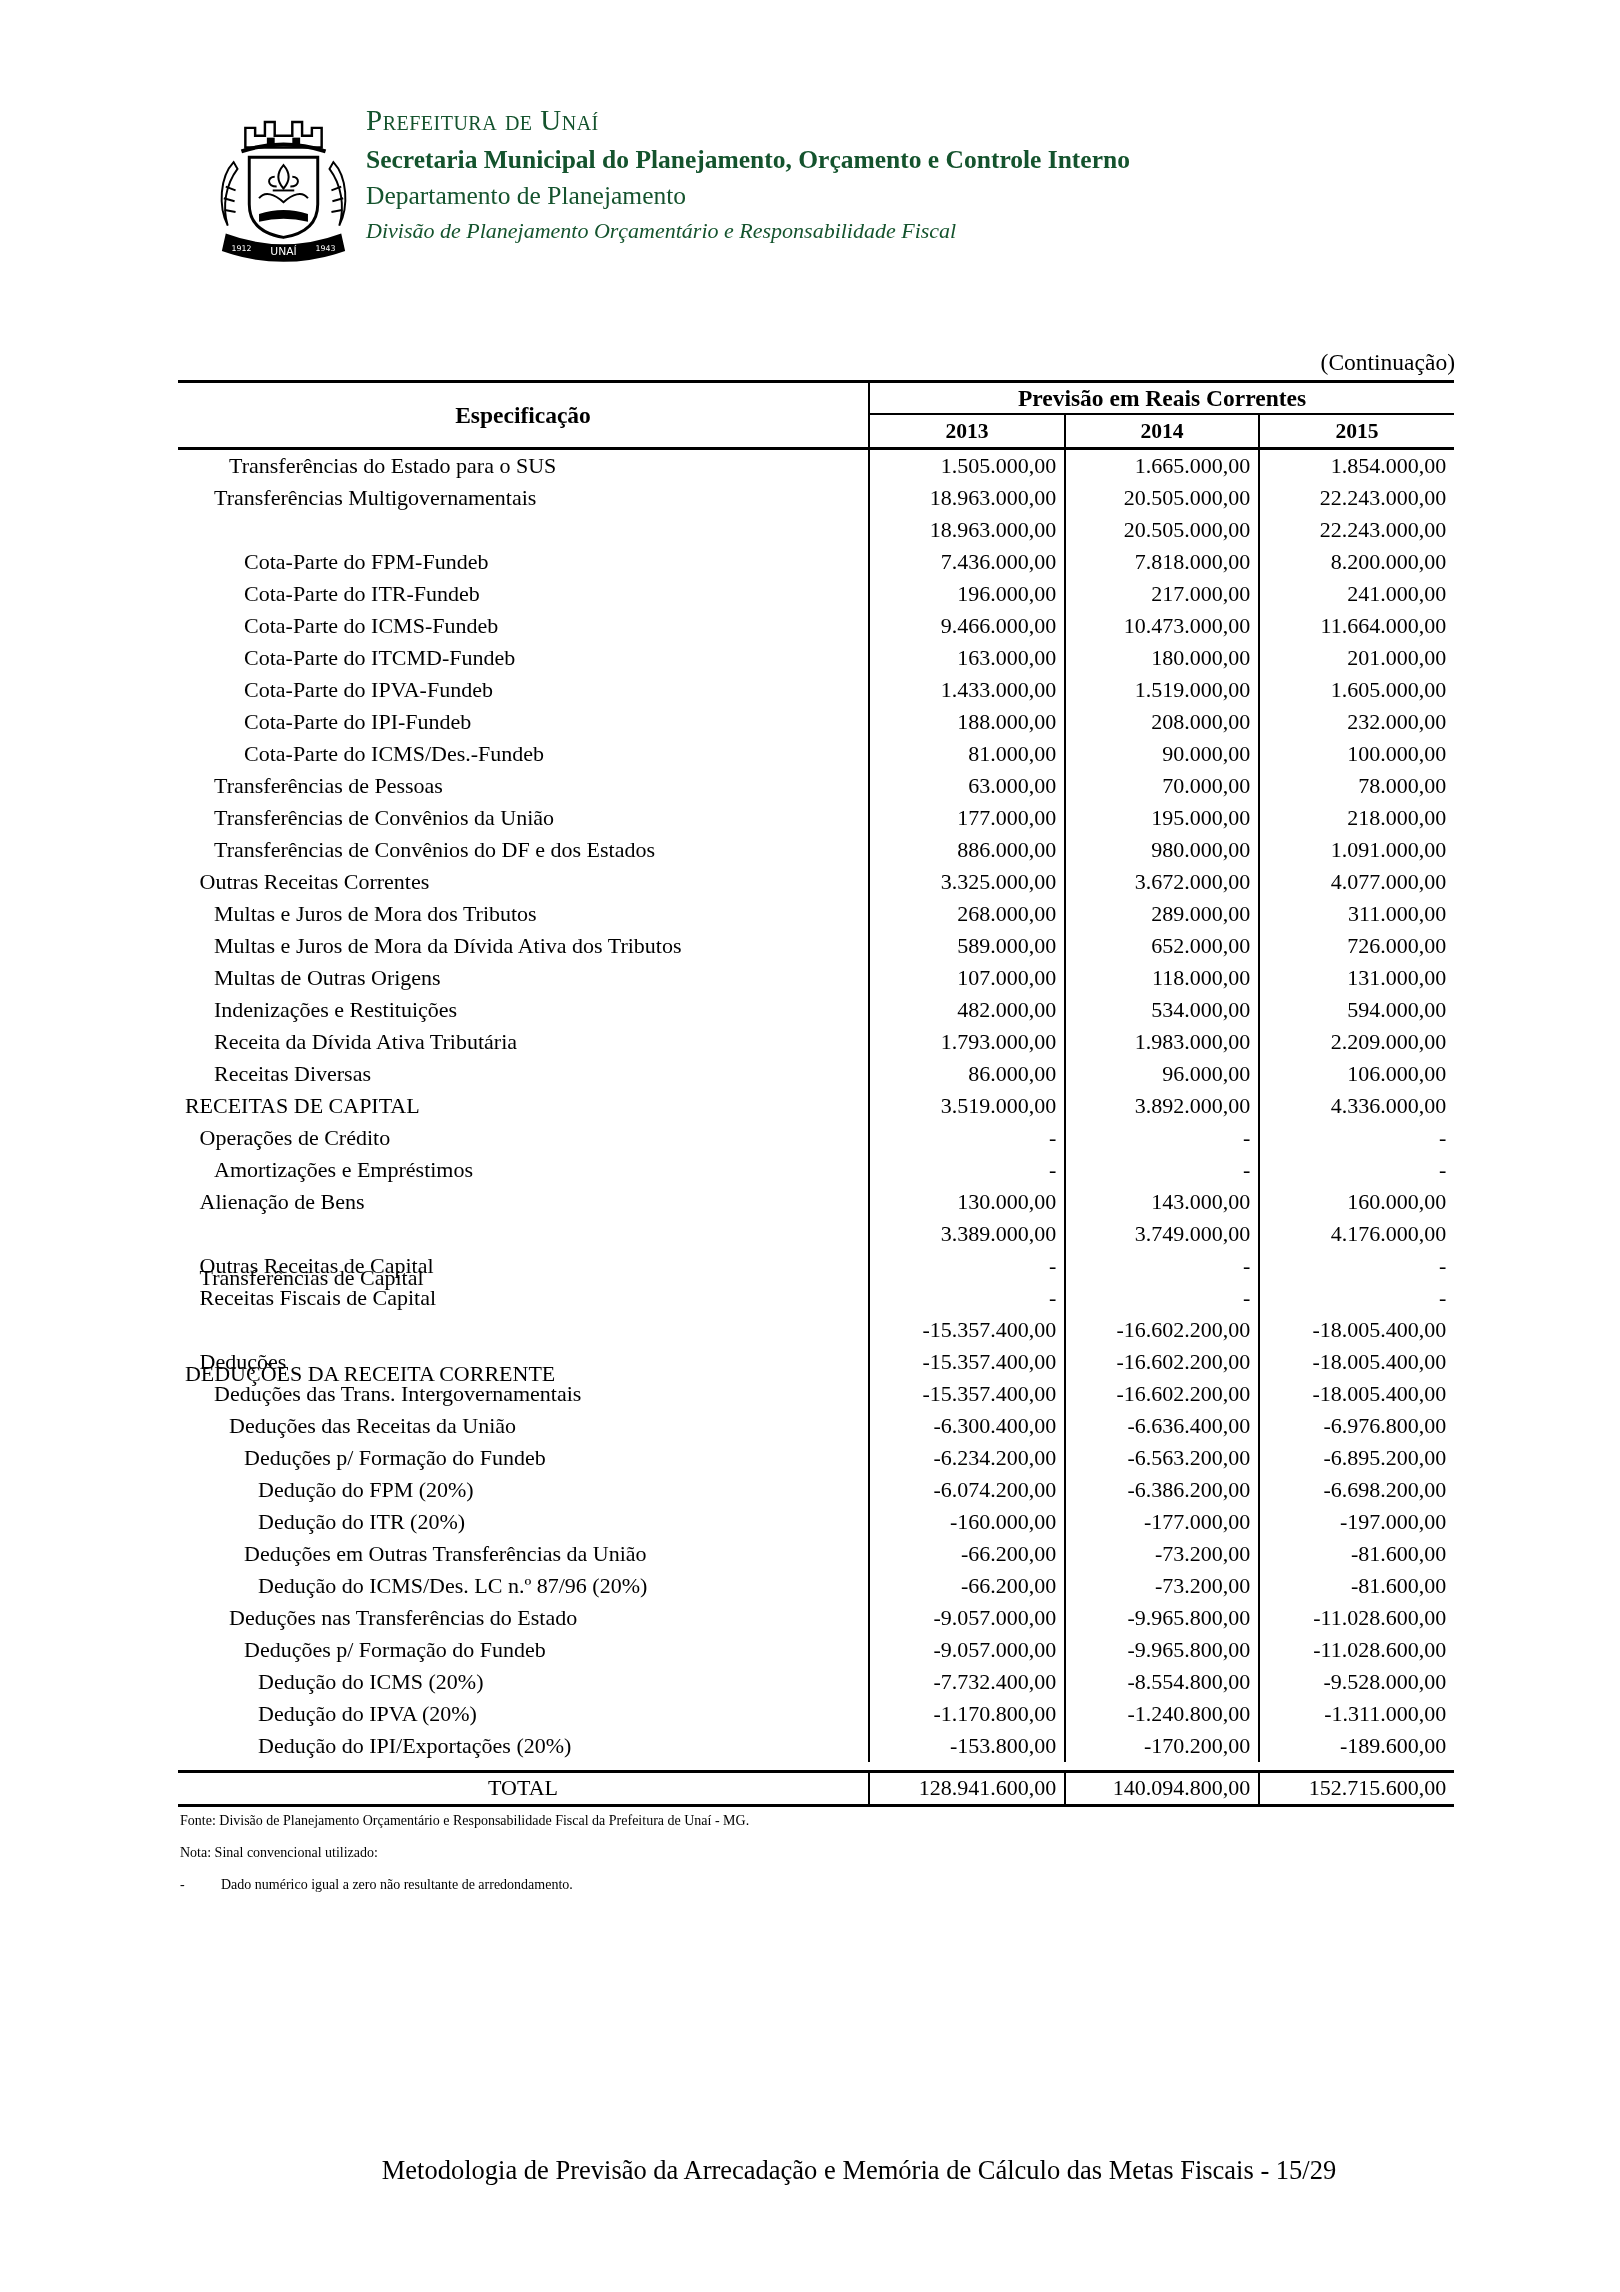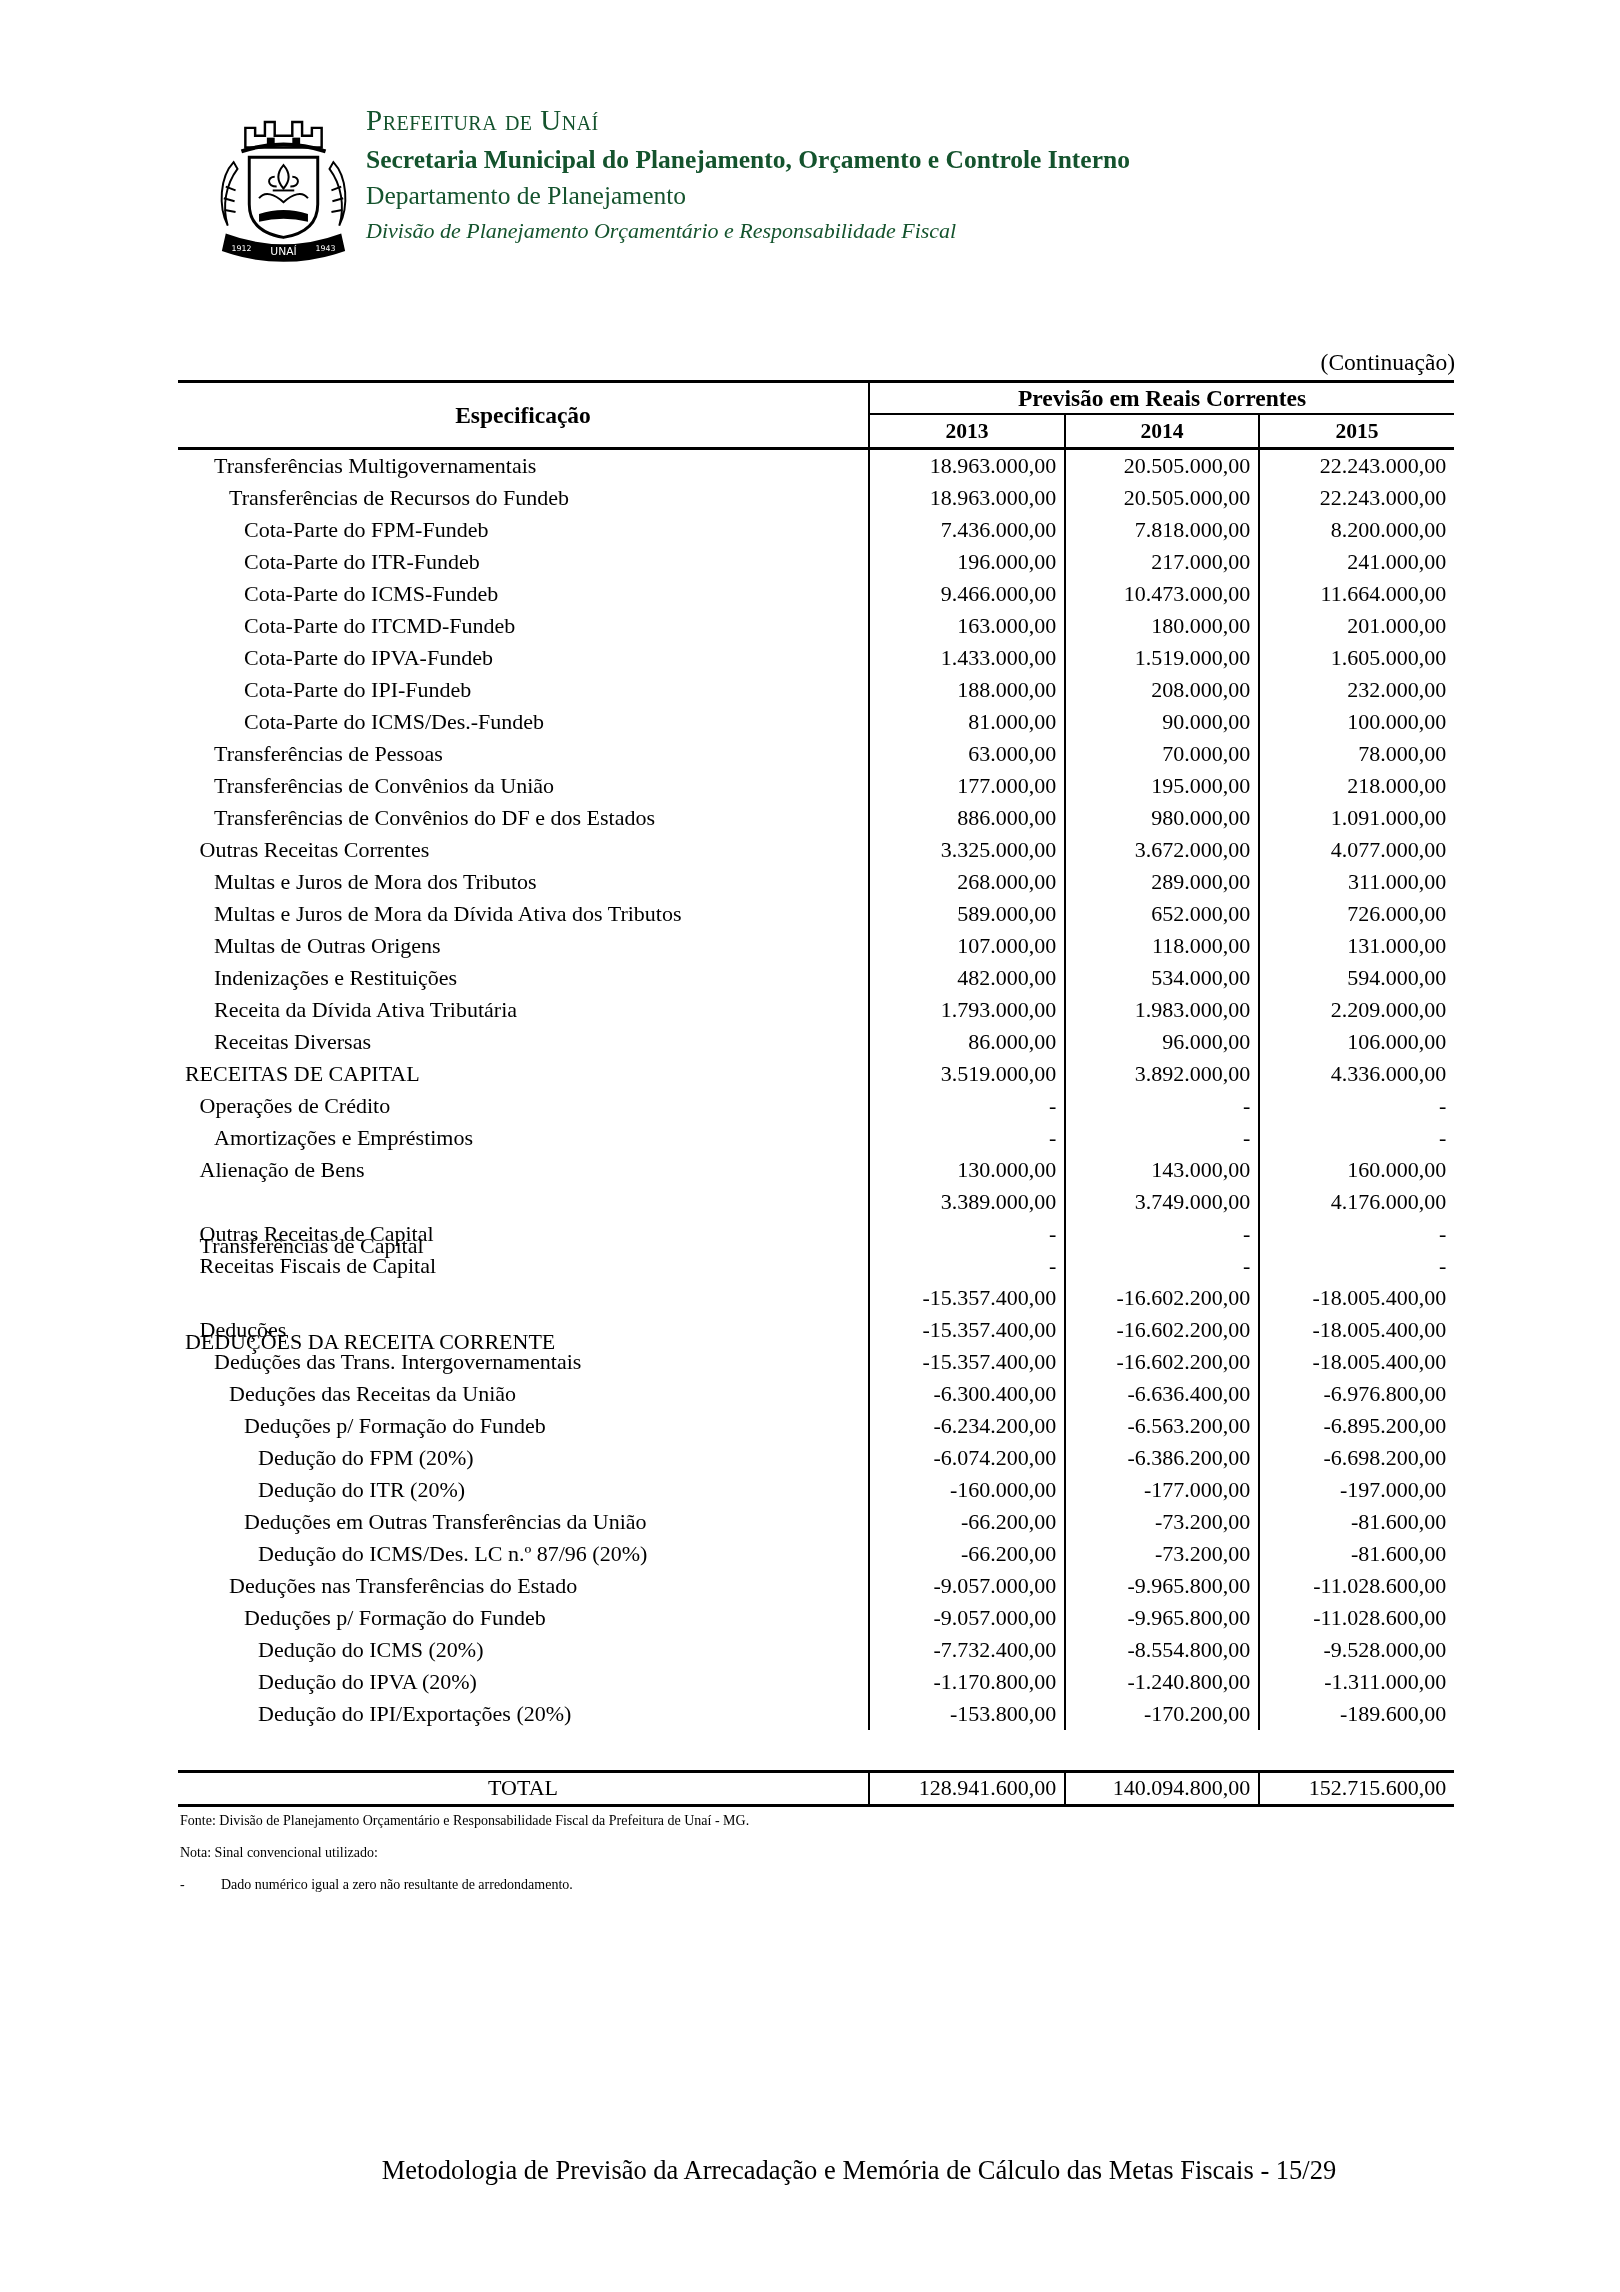--- a/index.html
+++ b/index.html
@@ -113,27 +113,32 @@
     <div class="th-group">Previsão em Reais Correntes</div>
     <div class="th-midline"></div>
     <div class="th-year" style="left:690px;width:196px;">2013</div>
     <div class="th-year" style="left:886px;width:194px;">2014</div>
     <div class="th-year" style="left:1080px;width:196px;">2015</div>
     <div class="th-bottomline"></div>
   </div>
 
   <div class="tbody" id="tbody">
       <div class="row">
+        <div class="spec" style="padding-left: 51px;">Transferências do Estado para o SUS</div>
+        <div class="val c1">1.505.000,00</div>
+        <div class="val c2">1.665.000,00</div>
+        <div class="val c3">1.854.000,00</div>
+      </div>
+      <div class="row">
         <div class="spec" style="padding-left: 36px;">Transferências Multigovernamentais</div>
         <div class="val c1">18.963.000,00</div>
         <div class="val c2">20.505.000,00</div>
         <div class="val c3">22.243.000,00</div>
       </div>
       <div class="row">
-        <div class="spec" style="padding-left: 51px;">Transferências de Recursos do Fundeb</div>
         <div class="val c1">18.963.000,00</div>
         <div class="val c2">20.505.000,00</div>
         <div class="val c3">22.243.000,00</div>
       </div>
       <div class="row">
         <div class="spec" style="padding-left: 66px;">Cota-Parte do FPM-Fundeb</div>
         <div class="val c1">7.436.000,00</div>
         <div class="val c2">7.818.000,00</div>
         <div class="val c3">8.200.000,00</div>
       </div>

